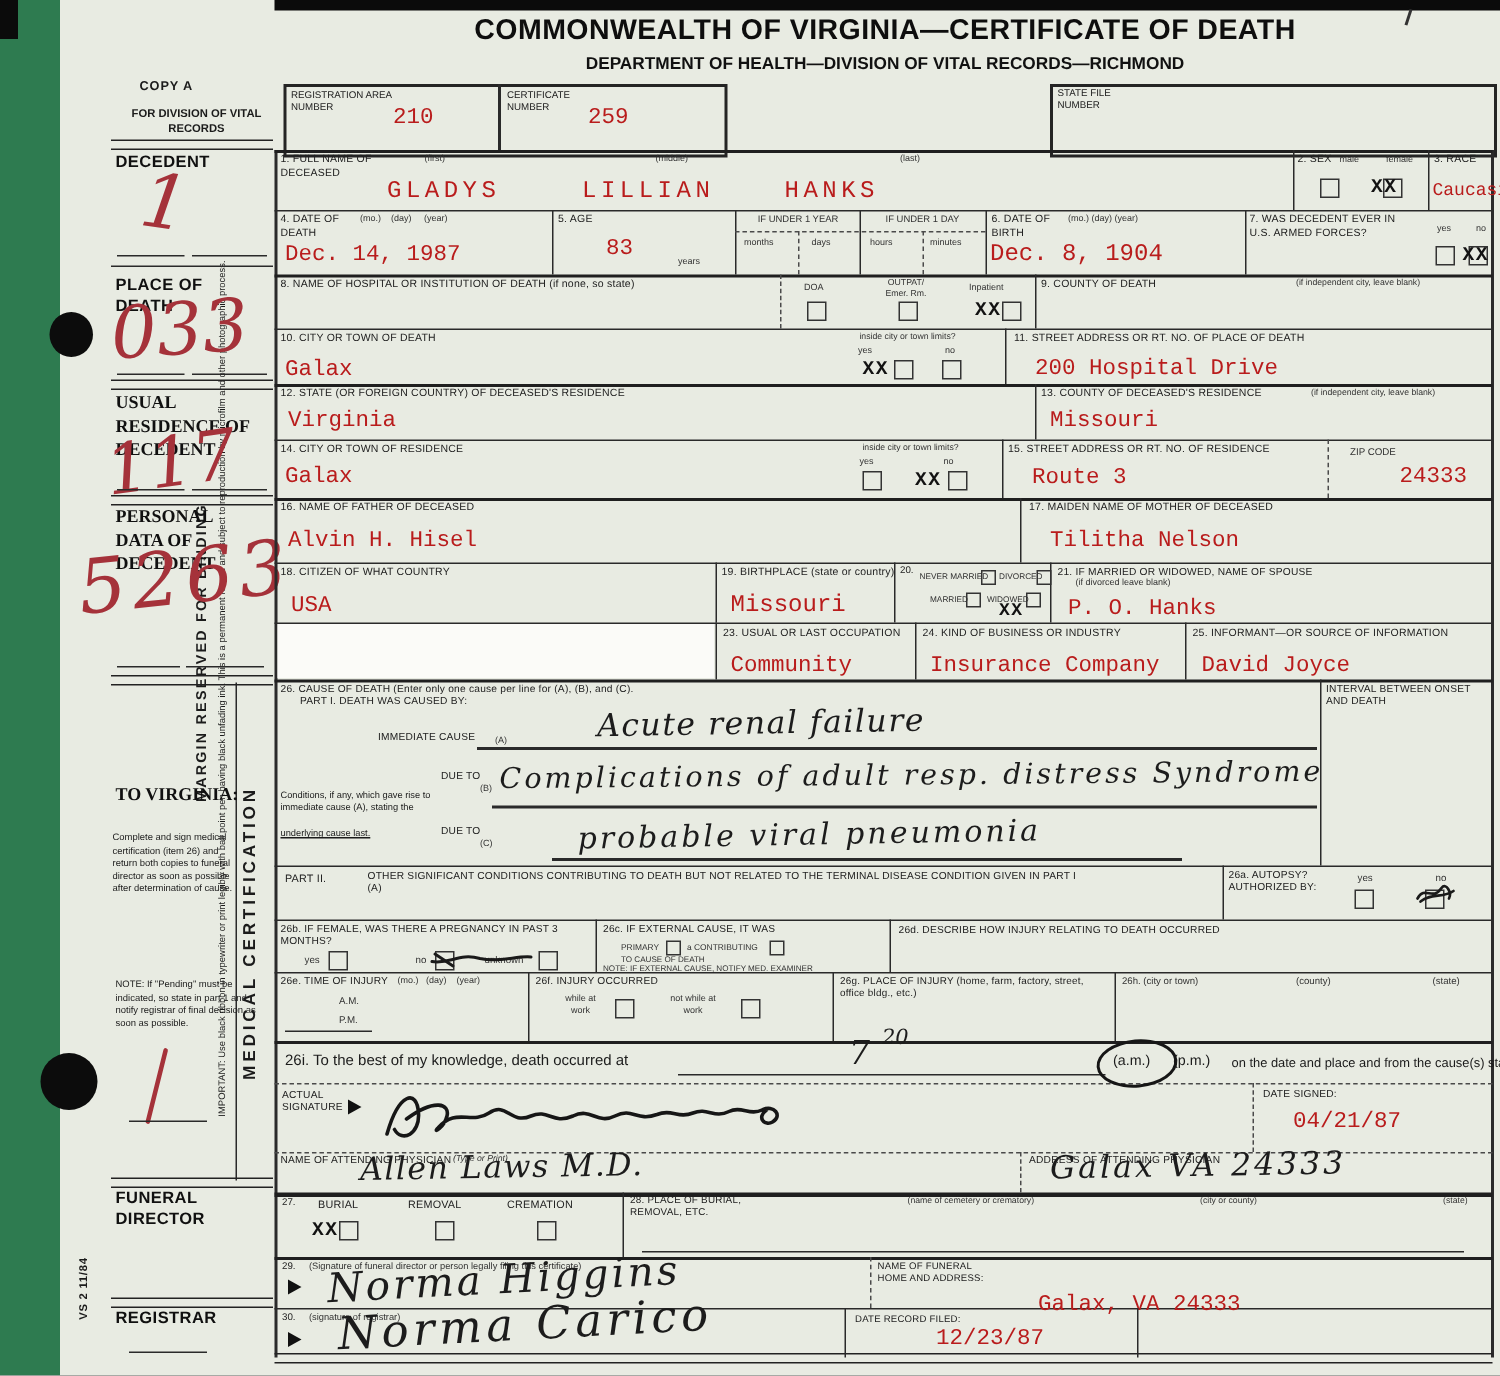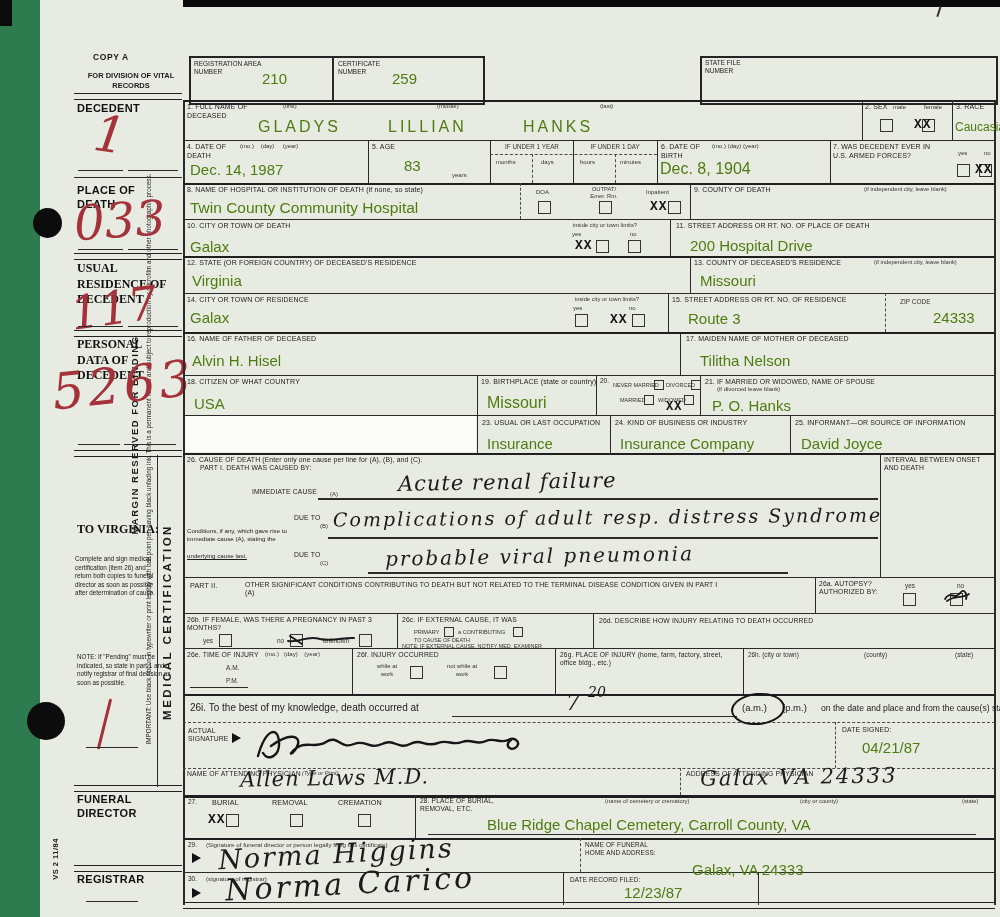--- a/index.html
+++ b/index.html
@@ -4,21 +4,21 @@
 <style>
   html,body{margin:0;padding:0;background:#777;}
   #scan{position:relative;width:1000px;height:917px;background:#e8ebe2;overflow:hidden;
         font-family:"Liberation Sans",sans-serif;color:#1b1b1b;}
   .a{position:absolute;}
   .lbl{font-size:7px;line-height:1.25;letter-spacing:.15px;color:#222;}
   .lbl65{font-size:6.5px;line-height:1.25;color:#222;}
   .hint{font-size:6px;line-height:1.25;color:#333;}
   .sec{font-weight:bold;font-size:11px;line-height:1.3;letter-spacing:.3px;color:#101010;}
   .sec10{font-weight:bold;font-size:12px;line-height:1.3;color:#101010;font-family:Liberation Serif, serif;}
-  .typed{font-family:Liberation Sans, sans-serif;font-size:15px;color:#4d7c0f;white-space:nowrap;}
+  .typed{font-family:Liberation Mono, monospace;font-size:15px;color:#b91c1c;white-space:nowrap;}
   .hand{font-family:"DejaVu Serif",serif;font-style:italic;color:#1c1c1c;white-space:nowrap;}
   .red{font-family:"DejaVu Serif",serif;font-style:italic;color:#a5323a;white-space:nowrap;}
   .hl{background:#2a2a2a;height:1px;}
   .hl2{background:#1f1f1f;height:2px;}
   .vl{background:#2a2a2a;width:1px;}
   .dash-h{border-top:1px dashed #4a4a4a;height:0;}
   .dash-v{border-left:1px dashed #4a4a4a;width:0;}
   .dbl{height:5px;border-top:1.4px solid #222;border-bottom:1.4px solid #222;}
   .cb{width:11px;height:11px;border:1.6px solid #333;}
   .cb8{width:8px;height:8px;border:1.3px solid #333;}
@@ -80,20 +80,22 @@
   <div class="a" style="left:77px;top:653px;width:95px;font-size:6.3px;line-height:1.35;">NOTE: If "Pending" must be indicated, so state in part 1 and notify registrar of final decision as soon as possible.</div>
   <div class="a" style="left:103px;top:698px;width:3px;height:52px;background:#a5323a;transform:rotate(14deg);border-radius:2px;"></div>
   <i class="a hl" style="left:86px;top:747px;width:52px;"></i>
   <i class="a dbl" style="left:74px;top:785px;width:108px;"></i>
 
   <div class="a sec" style="left:77px;top:792px;width:78px;">FUNERAL DIRECTOR</div>
   <i class="a dbl" style="left:74px;top:865px;width:108px;"></i>
   <div class="a sec" style="left:77px;top:872px;">REGISTRAR</div>
   <i class="a hl" style="left:86px;top:901px;width:52px;"></i>
 
+  <div class="a ctr" style="left:190px;top:10px;width:800px;font-weight:bold;font-size:19px;letter-spacing:.3px;color:#0e0e0e;">COMMONWEALTH OF VIRGINIA—CERTIFICATE OF DEATH</div>
+  <div class="a ctr" style="left:190px;top:37px;width:800px;font-weight:bold;font-size:11.5px;color:#111;">DEPARTMENT OF HEALTH—DIVISION OF VITAL RECORDS—RICHMOND</div>
 
   <div class="a box2" style="left:189px;top:56px;width:292px;height:45px;"></div>
   <i class="a vl" style="left:332px;top:56px;height:45px;width:1.5px;"></i>
   <div class="a lbl65" style="left:194px;top:60px;width:68px;">REGISTRATION AREA NUMBER</div>
   <div class="a typed" style="left:262px;top:70px;">210</div>
   <div class="a lbl65" style="left:338px;top:60px;width:55px;">CERTIFICATE NUMBER</div>
   <div class="a typed" style="left:392px;top:70px;">259</div>
   <div class="a box2" style="left:700px;top:56px;width:294px;height:45px;"></div>
   <div class="a lbl65" style="left:705px;top:59px;width:48px;">STATE FILE NUMBER</div>
 
@@ -164,21 +166,20 @@
   <div class="a lbl" style="left:833px;top:143px;width:108px;">7. WAS DECEDENT EVER IN U.S. ARMED FORCES?</div>
   <div class="a hint" style="left:958px;top:150px;">yes</div>
   <div class="a hint" style="left:984px;top:150px;">no</div>
   <i class="a cb" style="left:957px;top:164px;"></i>
   <i class="a cb" style="left:979px;top:164px;"></i>
   <div class="a xx" style="left:975px;top:162px;">XX</div>
 
   <i class="a dash-v" style="left:520px;top:183px;height:36px;"></i>
   <i class="a vl" style="left:690px;top:183px;height:36px;"></i>
   <div class="a lbl" style="left:187px;top:186px;width:330px;">8. NAME OF HOSPITAL OR INSTITUTION OF DEATH (if none, so state)</div>
-  <div class="a typed" style="left:190px;top:199px;font-size:15.5px;">Twin County Community Hospital</div>
   <div class="a hint" style="left:536px;top:189px;">DOA</div>
   <i class="a cb" style="left:538px;top:201px;"></i>
   <div class="a hint ctr" style="left:586px;top:186px;width:36px;font-size:5.8px;">OUTPAT/ Emer. Rm.</div>
   <i class="a cb" style="left:599px;top:201px;"></i>
   <div class="a hint" style="left:646px;top:189px;">Inpatient</div>
   <div class="a xx" style="left:650px;top:199px;">XX</div>
   <i class="a cb" style="left:668px;top:201px;"></i>
   <div class="a lbl" style="left:694px;top:186px;">9. COUNTY OF DEATH</div>
   <div class="a hint" style="left:864px;top:186px;font-size:5.8px;">(if independent city, leave blank)</div>
 
@@ -241,21 +242,21 @@
   <div class="a xx" style="left:666px;top:400px;font-size:12px;">XX</div>
   <div class="a lbl" style="left:705px;top:378px;width:240px;white-space:nowrap;font-size:6.8px;">21. IF MARRIED OR WIDOWED, NAME OF SPOUSE</div>
   <div class="a hint" style="left:717px;top:386px;">(if divorced leave blank)</div>
   <div class="a typed" style="left:712px;top:397px;">P. O. Hanks</div>
 
   <div class="a" style="left:185px;top:416px;width:291px;height:36px;background:#fbfbf8;"></div>
   <i class="a vl" style="left:477px;top:415px;height:38px;"></i>
   <i class="a vl" style="left:610px;top:415px;height:38px;"></i>
   <i class="a vl" style="left:790px;top:415px;height:38px;"></i>
   <div class="a lbl" style="left:482px;top:419px;">23. USUAL OR LAST OCCUPATION</div>
-  <div class="a typed" style="left:487px;top:435px;">Insurance</div>
+  <div class="a typed" style="left:487px;top:435px;">Community</div>
   <div class="a lbl" style="left:615px;top:419px;">24. KIND OF BUSINESS OR INDUSTRY</div>
   <div class="a typed" style="left:620px;top:435px;">Insurance Company</div>
   <div class="a lbl" style="left:795px;top:419px;">25. INFORMANT—OR SOURCE OF INFORMATION</div>
   <div class="a typed" style="left:801px;top:435px;">David Joyce</div>
 
   <i class="a vl" style="left:880px;top:453px;height:124px;"></i>
   <div class="a lbl" style="left:187px;top:456px;width:440px;font-size:6.8px;white-space:nowrap;">26. CAUSE OF DEATH (Enter only one cause per line for (A), (B), and (C).</div>
   <div class="a lbl" style="left:200px;top:464px;font-size:6.8px;">PART I. DEATH WAS CAUSED BY:</div>
   <div class="a lbl" style="left:884px;top:456px;width:105px;font-size:6.8px;">INTERVAL BETWEEN ONSET AND DEATH</div>
   <div class="a lbl" style="left:252px;top:488px;font-size:6.8px;">IMMEDIATE CAUSE</div>
@@ -356,21 +357,20 @@
   <div class="a lbl" style="left:272px;top:798px;font-size:7.2px;">REMOVAL</div>
   <div class="a lbl" style="left:338px;top:798px;font-size:7.2px;">CREMATION</div>
   <div class="a xx" style="left:208px;top:812px;">XX</div>
   <i class="a cb" style="left:226px;top:814px;"></i>
   <i class="a cb" style="left:290px;top:814px;"></i>
   <i class="a cb" style="left:358px;top:814px;"></i>
   <div class="a lbl" style="left:420px;top:797px;width:88px;font-size:6.6px;">28. PLACE OF BURIAL, REMOVAL, ETC.</div>
   <div class="a hint" style="left:605px;top:798px;font-size:5.8px;">(name of cemetery or crematory)</div>
   <div class="a hint" style="left:800px;top:798px;font-size:5.8px;">(city or county)</div>
   <div class="a hint" style="left:962px;top:798px;font-size:5.8px;">(state)</div>
-  <div class="a typed" style="left:487px;top:816px;">Blue Ridge Chapel Cemetery, Carroll County, VA</div>
   <i class="a hl" style="left:428px;top:834px;width:548px;"></i>
 
   <i class="a dash-v" style="left:580px;top:838px;height:34px;"></i>
   <div class="a lbl65" style="left:188px;top:841px;">29.</div>
   <div class="a hint" style="left:206px;top:841px;font-size:6.2px;white-space:nowrap;">(Signature of funeral director or person legally filing this certificate)</div>
   <i class="a tri" style="left:192px;top:853px;"></i>
   <div class="a hand" style="left:218px;top:838px;font-size:27px;letter-spacing:2px;transform:rotate(-3deg);">Norma Higgins</div>
   <div class="a lbl" style="left:585px;top:841px;width:78px;font-size:6.4px;">NAME OF FUNERAL HOME AND ADDRESS:</div>
   <div class="a typed" style="left:692px;top:861px;">Galax, VA    24333</div>
 

